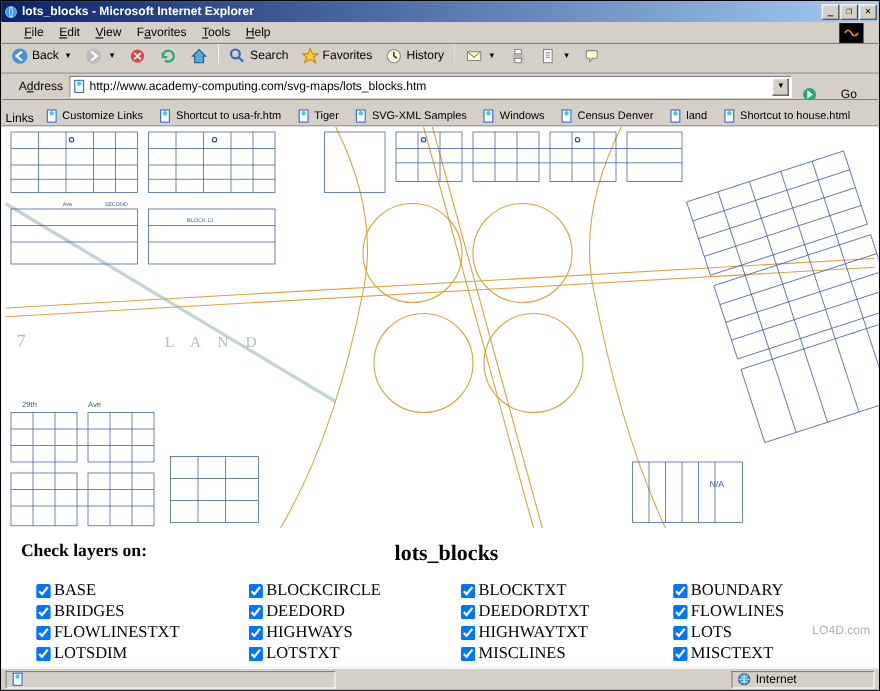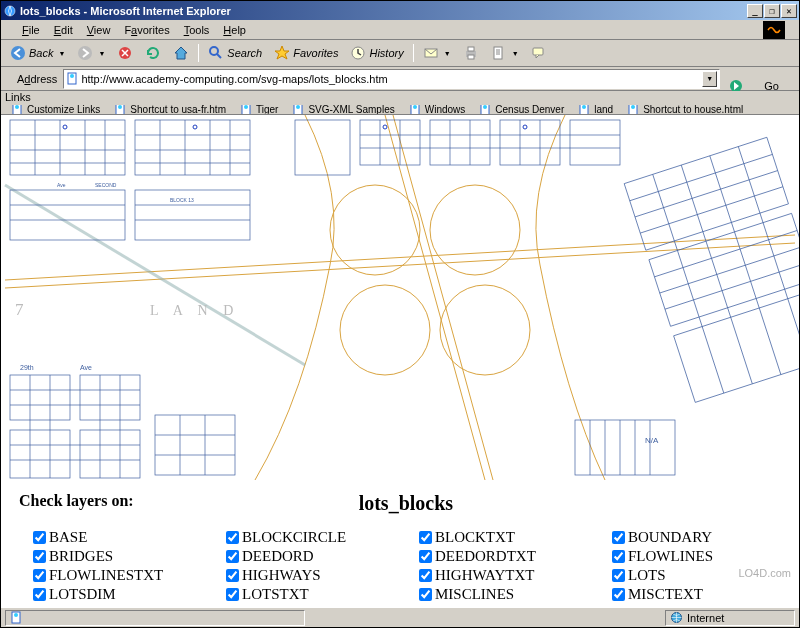--- a/index.html
+++ b/index.html
@@ -5,32 +5,32 @@
 * { margin: 0; padding: 0; box-sizing: border-box; }
 body { font-family: "Tahoma", sans-serif; font-size: 11px; background: #d4d0c8; width: 800px; height: 628px; overflow: hidden; display: flex; flex-direction: column; border: 1px solid #000; }
 .titlebar { background: linear-gradient(to right, #0a246a, #a6caf0); color: #fff; height: 19px; display: flex; align-items: center; padding: 0 2px; font-weight: bold; font-size: 11px; }
 .titlebar-icon { width: 14px; height: 14px; margin-right: 3px; display: inline-flex; align-items: center; justify-content: center; }
 .titlebar-text { flex: 1; }
 .win-btn { width: 16px; height: 14px; background: #d4d0c8; border: 1px solid; border-color: #fff #404040 #404040 #fff; margin-left: 1px; display: flex; align-items: center; justify-content: center; color: #000; font-size: 9px; font-family: monospace; font-weight: bold; cursor: pointer; }
 .menubar { background: #d4d0c8; height: 20px; display: flex; align-items: center; padding: 0 14px; border-bottom: 1px solid #808080; }
 .menu-item { padding: 2px 7px; cursor: pointer; }
 .menu-item u { text-decoration: underline; }
 .ie-logo { width: 22px; height: 18px; margin-left: auto; background: #000; display: flex; align-items: center; justify-content: center; }
-.toolbar { background: #d4d0c8; height: 27px; display: flex; align-items: center; padding: 0 4px; border-bottom: 1px solid #808080; gap: 2px; font-style: italic; }
+.toolbar { background: #d4d0c8; height: 27px; display: flex; align-items: flex-start; padding: 0 4px; border-bottom: 1px solid #808080; gap: 2px; }
 .tb-btn { height: 22px; display: flex; align-items: center; padding: 0 4px; cursor: pointer; border: 1px solid transparent; gap: 3px; }
 .tb-sep { width: 1px; height: 18px; background: #808080; border-right: 1px solid #fff; margin: 0 2px; }
 .tb-icon { width: 16px; height: 16px; display: inline-flex; align-items: center; justify-content: center; font-size: 12px; }
 .dropdown-arrow { font-size: 7px; margin-left: 2px; }
 .addrbar { background: #d4d0c8; height: 24px; display: flex; align-items: center; padding: 0 16px; border-bottom: 1px solid #808080; gap: 4px; }
 .addr-label { margin-right: 2px; }
 .addr-input-wrap { flex: 1; display: flex; align-items: center; background: #fff; border: 1px solid; border-color: #808080 #fff #fff #808080; height: 20px; padding: 0 2px; }
 .addr-input { flex: 1; border: none; font-family: "Tahoma", sans-serif; font-size: 11px; outline: none; padding: 0 2px; }
 .addr-dd { width: 15px; height: 16px; background: #d4d0c8; border: 1px solid; border-color: #fff #404040 #404040 #fff; font-size: 7px; display: flex; align-items: center; justify-content: center; cursor: pointer; }
 .go-btn { display: flex; align-items: center; gap: 20px; padding: 0 4px; cursor: pointer; margin-top: 14px; }
-.linksbar { background: #d4d0c8; height: 24px; display: flex; align-items: flex-start; padding: 0 4px; border-bottom: 1px solid #808080; gap: 2px; flex-direction: column; }
+.linksbar { background: #d4d0c8; height: 24px; display: flex; align-items: flex-end; padding: 0 4px; border-bottom: 1px solid #808080; gap: 2px; }
 .link-item { display: flex; align-items: center; gap: 3px; padding: 1px 5px; cursor: pointer; border: 1px solid transparent; white-space: nowrap; font-size: 10px; }
 .link-icon { width: 13px; height: 13px; display: inline-flex; align-items: center; justify-content: center; font-size: 10px; }
 .content { flex: 1; background: #fff; overflow: hidden; position: relative; }
 .map-svg { width: 100%; height: 365px; display: block; }
 .controls { padding: 12px 18px 0 18px; font-family: "Times New Roman", serif; font-size: 16px; }
 .controls-header { display: flex; margin-bottom: 14px; }
 .check-title { font-weight: bold; }
 .page-title { font-weight: bold; font-size: 20px; margin-left: 225px; }
 .layer-grid { display: grid; grid-template-columns: repeat(4, 1fr); column-gap: 10px; row-gap: 2px; }
 .layer-cell { display: flex; align-items: center; gap: 3px; font-size: 15px; margin-left: 14px; }

